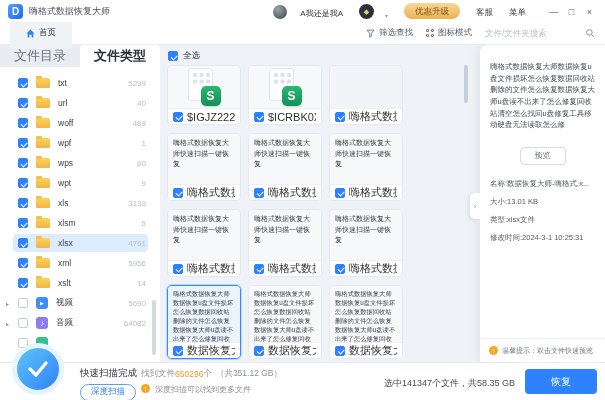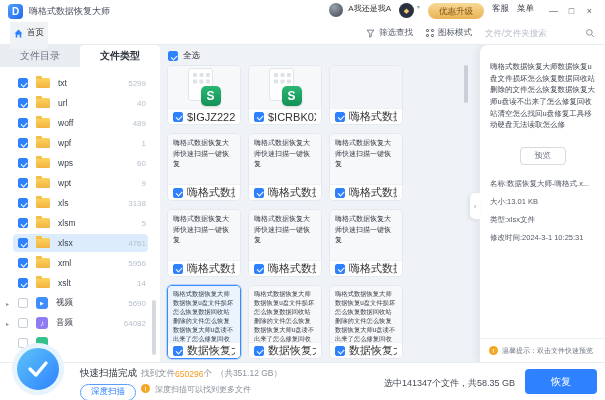--- a/index.html
+++ b/index.html
@@ -4,45 +4,45 @@
 <style>
 *{margin:0;padding:0;box-sizing:border-box}
 html,body{background:#dfe3e9}
 body{font-family:"Liberation Sans","DejaVu Sans",sans-serif}
 .app{position:relative;width:605px;height:400px;background:#eff2f6;overflow:hidden;margin:0 auto;box-shadow:0 1px 4px rgba(0,0,0,.2)}
 
 
 .titlebar{position:absolute;top:0;left:0;right:0;height:22px;background:#fff;display:flex;align-items:center;padding:0 8px;z-index:40}
 .logo{width:15px;height:15px;border-radius:4px;background:linear-gradient(135deg,#4aa0ff,#2567f0);color:#fff;font-weight:bold;font-size:10px;display:flex;align-items:center;justify-content:center;flex:0 0 auto}
 .app-title{font-size:9px;color:#4a5160;margin-left:6px}
-.tb-right{margin-left:auto;display:flex;align-items:flex-start;gap:8px}
+.tb-right{margin-left:auto;display:flex;align-items:flex-end;gap:16px}
 .avatar{width:14px;height:14px;border-radius:50%;background:radial-gradient(circle at 35% 30%,#9aa3ad,#3c434d)}
 .user-name{font-size:8px;color:#333;margin-left:-3px}
 .vip{width:15px;height:15px;border-radius:50%;background:#2a3140;color:#f3c96b;font-size:7px;display:flex;align-items:center;justify-content:center}
 .caret{font-size:6px;color:#99a0aa;margin-left:-5px}
 .upgrade{height:16px;padding:0 11px;border-radius:8px;background:linear-gradient(180deg,#f7d895,#eab253);color:#7d4e12;font-size:8.5px;line-height:16px;cursor:pointer}
 .tb-link{font-size:8.5px;color:#454b55;cursor:pointer}
 .win-btns{display:flex;align-items:center;gap:3px;margin-left:4px}
 .win-btn{width:15px;height:15px;display:flex;align-items:center;justify-content:center;font-size:9px;color:#5a6068;cursor:pointer}
 
 
 .navbar{position:absolute;top:22px;left:0;right:0;height:23px;background:#fff;border-bottom:1px solid #e8ecf1;display:flex;align-items:center;padding:0 10px;z-index:35}
-.home-pill{display:flex;align-items:center;gap:4px;background:#f0f3f6;border-radius:3px;height:31px;padding:0 4px;font-size:8.5px;color:#333;cursor:pointer}
+.home-pill{display:flex;align-items:center;gap:4px;background:#f0f3f6;border-radius:3px;height:31px;padding:0 16px;font-size:8.5px;color:#333;cursor:pointer}
 .nav-right{margin-left:auto;display:flex;align-items:center;gap:13px}
 .nav-item{display:flex;align-items:center;gap:4px;font-size:8.5px;color:#555c66;cursor:pointer}
 .grid-ic{width:8px;height:8px;display:grid;grid-template-columns:1fr 1fr;gap:1.5px}
 .grid-ic i{border:1px solid #6b7280;border-radius:1px}
 .search-box{display:flex;align-items:center;}
 .search-box input{border:none;outline:none;background:transparent;font-size:8.5px;color:#333;width:100px}
 .search-box input::placeholder{color:#b9c0ca}
 
 
 .sidebar{position:absolute;top:45px;left:0;width:160px;bottom:38px;background:#fff;z-index:5;overflow:hidden}
 .side-tabs{display:flex;height:22px;background:#e9edf2}
-.side-tab{flex:1;display:flex;align-items:center;justify-content:center;font-size:10px;color:#6b7482;cursor:pointer}
+.side-tab{flex:1;display:flex;align-items:center;justify-content:center;font-size:13px;color:#6b7482;cursor:pointer}
 .side-tab.active{background:#fff;color:#2b313b;font-weight:bold;border-radius:4px 4px 0 0}
 .side-list{position:relative;padding-top:6px}
 .side-item{position:relative;height:20px;display:flex;align-items:center;padding:0 14px 0 6px;cursor:pointer}
 .side-item.selected::before{content:"";position:absolute;left:13px;right:12px;top:1px;bottom:1px;background:#dcecfd;border-radius:4px}
 .s-arrow{width:8px;font-size:6px;color:#8a93a0;visibility:hidden;position:relative}
 .side-item.has-arrow .s-arrow{visibility:visible}
 .cb{position:relative;width:10px;height:10px;border-radius:2px;background:#fff;border:1px solid #c7cdd6;flex:0 0 auto}
 .cb.on,.side-item.checked .cb{background:#2e82ff;border-color:#2e82ff}
 .cb.on::after,.side-item.checked .cb::after{content:"";position:absolute;left:1.5px;top:2.5px;width:5px;height:2.5px;border-left:1.5px solid #fff;border-bottom:1.5px solid #fff;transform:rotate(-45deg)}
 .side-item .cb{margin-left:4px}

